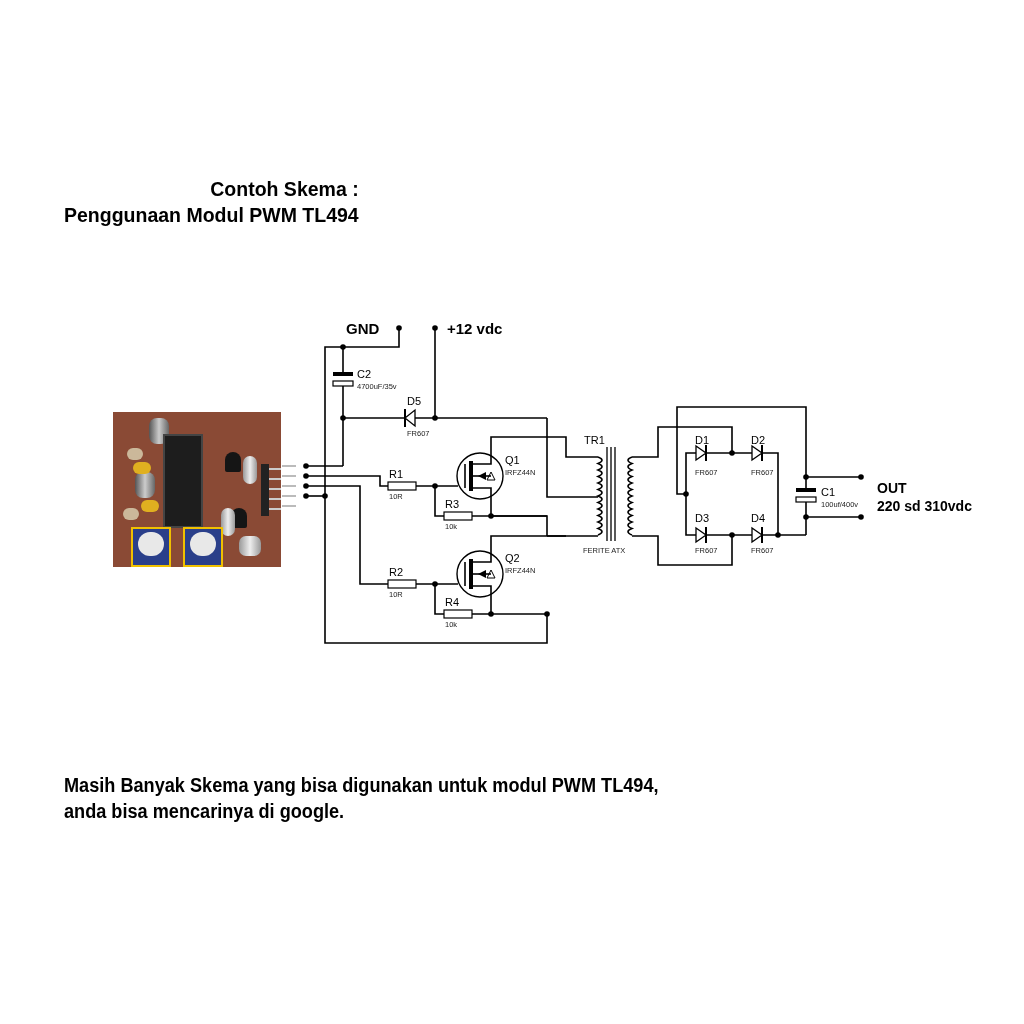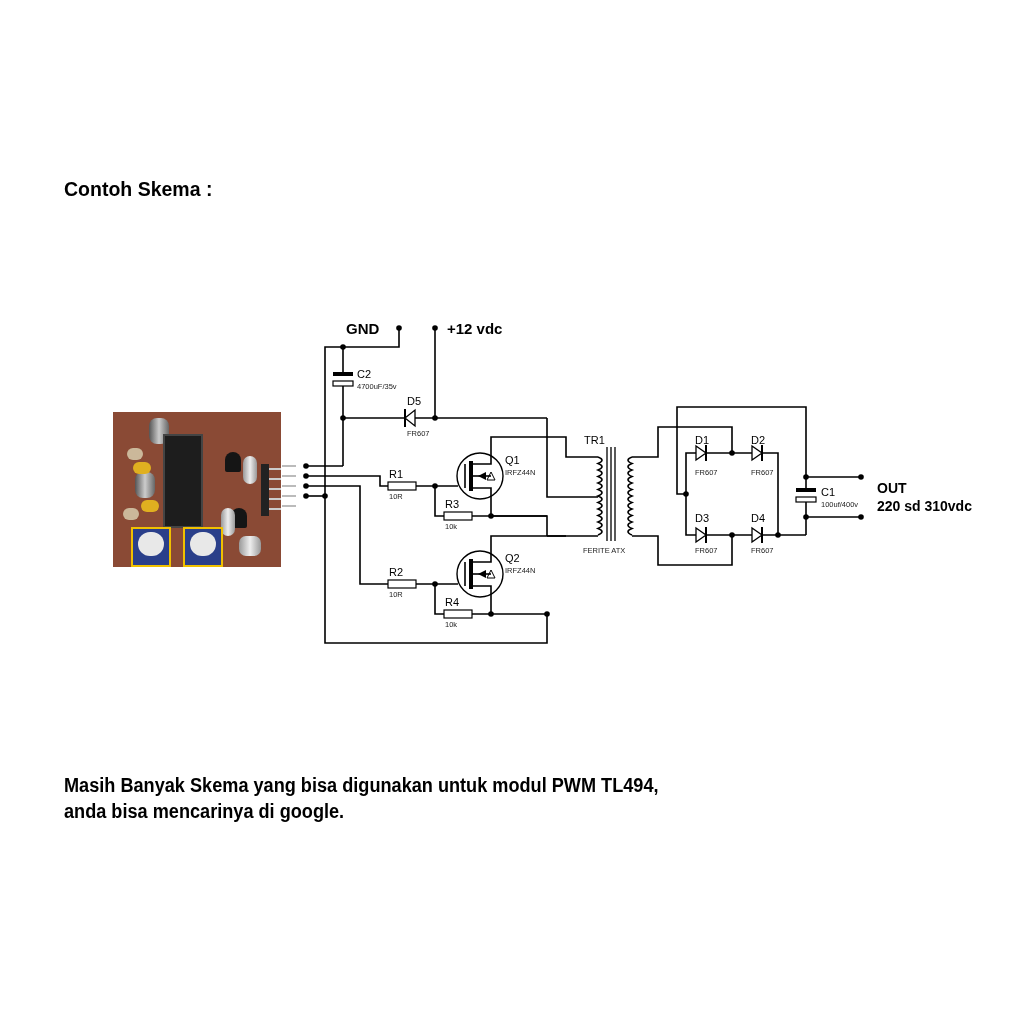--- a/index.html
+++ b/index.html
@@ -26,20 +26,21 @@
     .photo .tr { position: absolute; width: 16px; height: 20px; border-radius: 8px 8px 2px 2px; background: #151515; }
     .photo .hdr { position: absolute; left: 148px; top: 52px; width: 8px; height: 52px; background: #222; }
     .photo .hpin { position: absolute; left: 156px; width: 12px; height: 2px; background: #ccc; }
     .photo .res { position: absolute; width: 14px; height: 28px; border-radius: 7px; background: linear-gradient(90deg,#999,#eee,#999); }
   </style>
 </head>
 <body>
 
 <div class="title">
   <div>Contoh Skema :</div>
+  <div>Penggunaan Modul PWM TL494</div>
 </div>
 
 <div class="photo">
   <div class="cap" style="left:36px;top:6px;"></div>
   <div class="cap" style="left:22px;top:60px;"></div>
   <div class="tcap" style="left:14px;top:36px;"></div>
   <div class="ycap" style="left:20px;top:50px;"></div>
   <div class="ycap" style="left:28px;top:88px;"></div>
   <div class="tcap" style="left:10px;top:96px;"></div>
   <div class="ic"></div>

